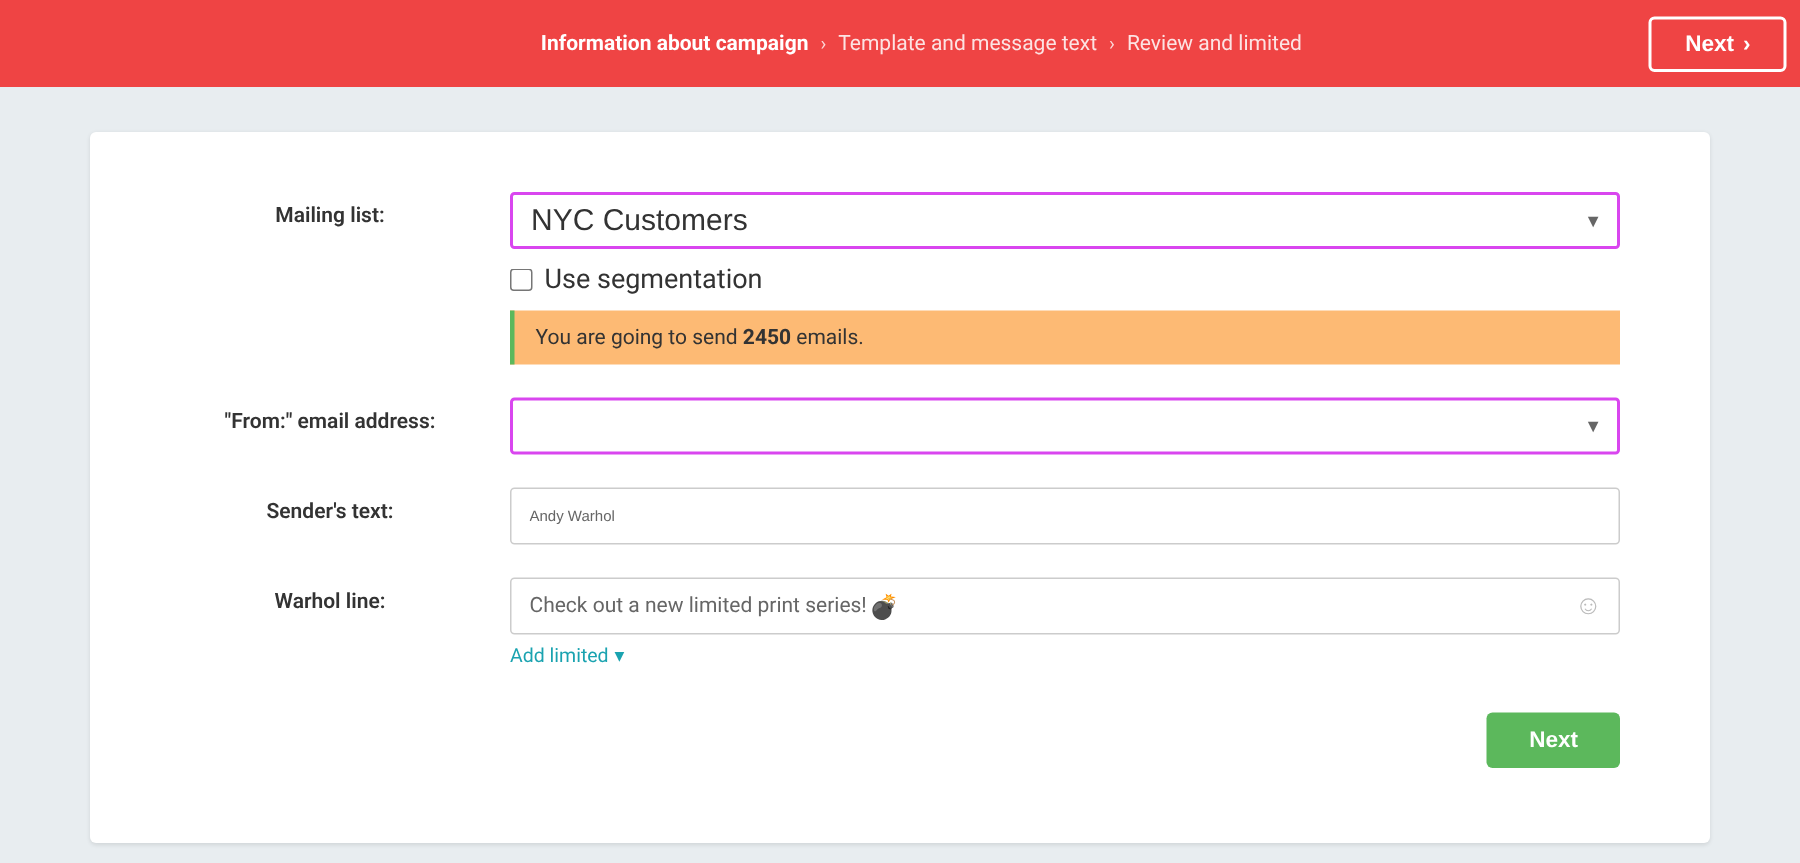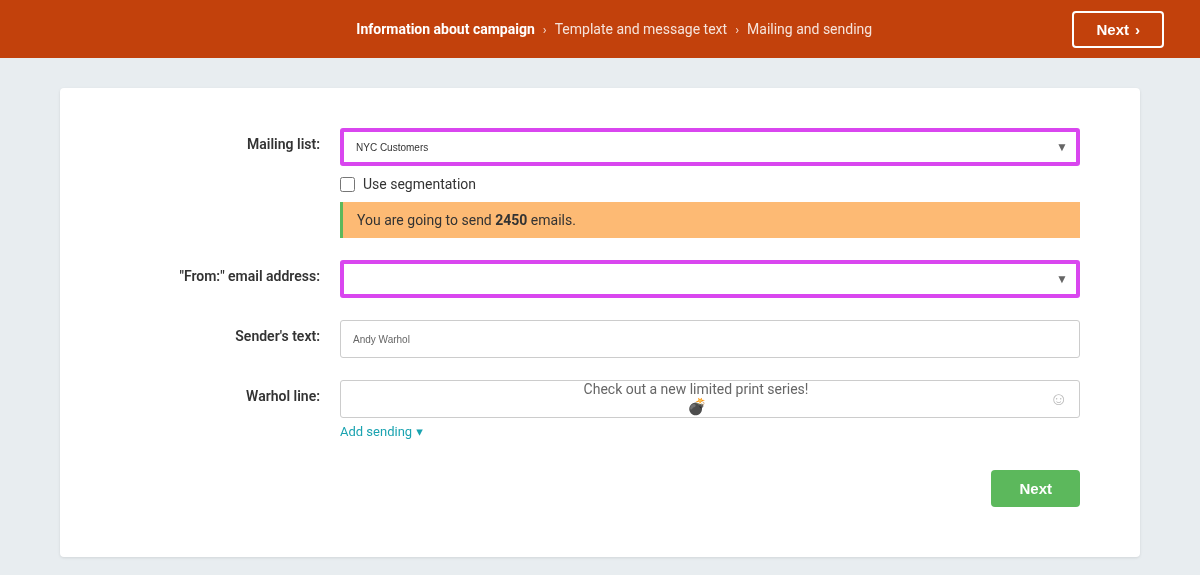--- a/index.html
+++ b/index.html
@@ -5,26 +5,26 @@
     * { box-sizing: border-box; margin: 0; padding: 0; }
     body {
       font-family: -apple-system, BlinkMacSystemFont, 'Segoe UI', Roboto, sans-serif;
       background: #e8edf0;
       min-height: 575px;
       width: 1200px;
     }
 
     
     .top-bar {
-      background: #c2410c;
+      background: #ef4444;
       height: 58px;
       display: flex;
       align-items: center;
       justify-content: space-between;
-      padding: 0 36px;
+      padding: 0 9px;
     }
 
     .breadcrumb {
       display: flex;
       align-items: center;
       gap: 8px;
       flex: 1;
       justify-content: center;
     }
 
@@ -78,45 +78,45 @@
 
     .form-row {
       display: flex;
       align-items: flex-start;
       margin-bottom: 22px;
     }
 
     .form-label {
       width: 220px;
       min-width: 220px;
-      text-align: right;
+      text-align: center;
       padding-right: 20px;
       font-size: 14px;
       font-weight: 600;
       color: #333;
       padding-top: 8px;
     }
 
     .form-control-wrapper {
       flex: 1;
     }
 
     
     .select-wrapper {
       position: relative;
       width: 100%;
     }
 
     .form-select {
       width: 100%;
       height: 38px;
-      border: 4px solid #d946ef;
+      border: 2px solid #d946ef;
       border-radius: 3px;
       padding: 0 35px 0 12px;
-      font-size: 10px;
+      font-size: 20px;
       color: #333;
       background: #fff;
       appearance: none;
       cursor: pointer;
       outline: none;
     }
 
     .select-arrow {
       position: absolute;
       right: 12px;
@@ -137,21 +137,21 @@
     }
 
     .checkbox-input {
       width: 15px;
       height: 15px;
       cursor: pointer;
       accent-color: #1aa3b0;
     }
 
     .checkbox-label {
-      font-size: 14px;
+      font-size: 18px;
       color: #333;
     }
 
     
     .info-box {
       border-left: 3px solid #5cb85c;
       background: #fdba74;
       padding: 10px 14px;
       margin-top: 10px;
       font-size: 14px;
@@ -196,21 +196,20 @@
       height: 38px;
       border: 1px solid #ccc;
       border-radius: 3px;
       padding: 0 40px 0 12px;
       font-size: 14px;
       color: #666;
       display: flex;
       align-items: center;
       background: #fff;
       position: relative;
-      flex-direction: column;
     }
 
     .subject-emoji {
       display: inline-block;
       font-size: 16px;
       margin-left: 2px;
     }
 
     
     .add-criteria {
@@ -251,21 +250,21 @@
 <body>
 
 <div class="top-bar">
   <div style="width:120px;"></div>
 
   <div class="breadcrumb">
     <span class="breadcrumb-item active">Information about campaign</span>
     <span class="breadcrumb-arrow">›</span>
     <span class="breadcrumb-item inactive">Template and message text</span>
     <span class="breadcrumb-arrow">›</span>
-    <span class="breadcrumb-item inactive">Mailing and sending</span>
+    <span class="breadcrumb-item inactive">Review and limited</span>
   </div>
 
   <button class="btn-next-top">
     <span>Next</span>
     <span>›</span>
   </button>
 </div>
 
 <div class="main-content">
   <div class="form-card">
@@ -318,21 +317,21 @@
         <div class="subject-wrapper">
           <div class="subject-display">
             <span>Check out a new limited print series!</span>
               <span class="subject-emoji">💣</span>
           </div>
           <span class="emoji-icon">☺</span>
         </div>
 
         
         <a class="add-criteria">
-          <span>Add sending</span>
+          <span>Add limited</span>
           <span>▾</span>
         </a>
       </div>
     </div>
 
     <div class="btn-row">
       <button class="btn-next-bottom">Next</button>
     </div>
 
   </div>

